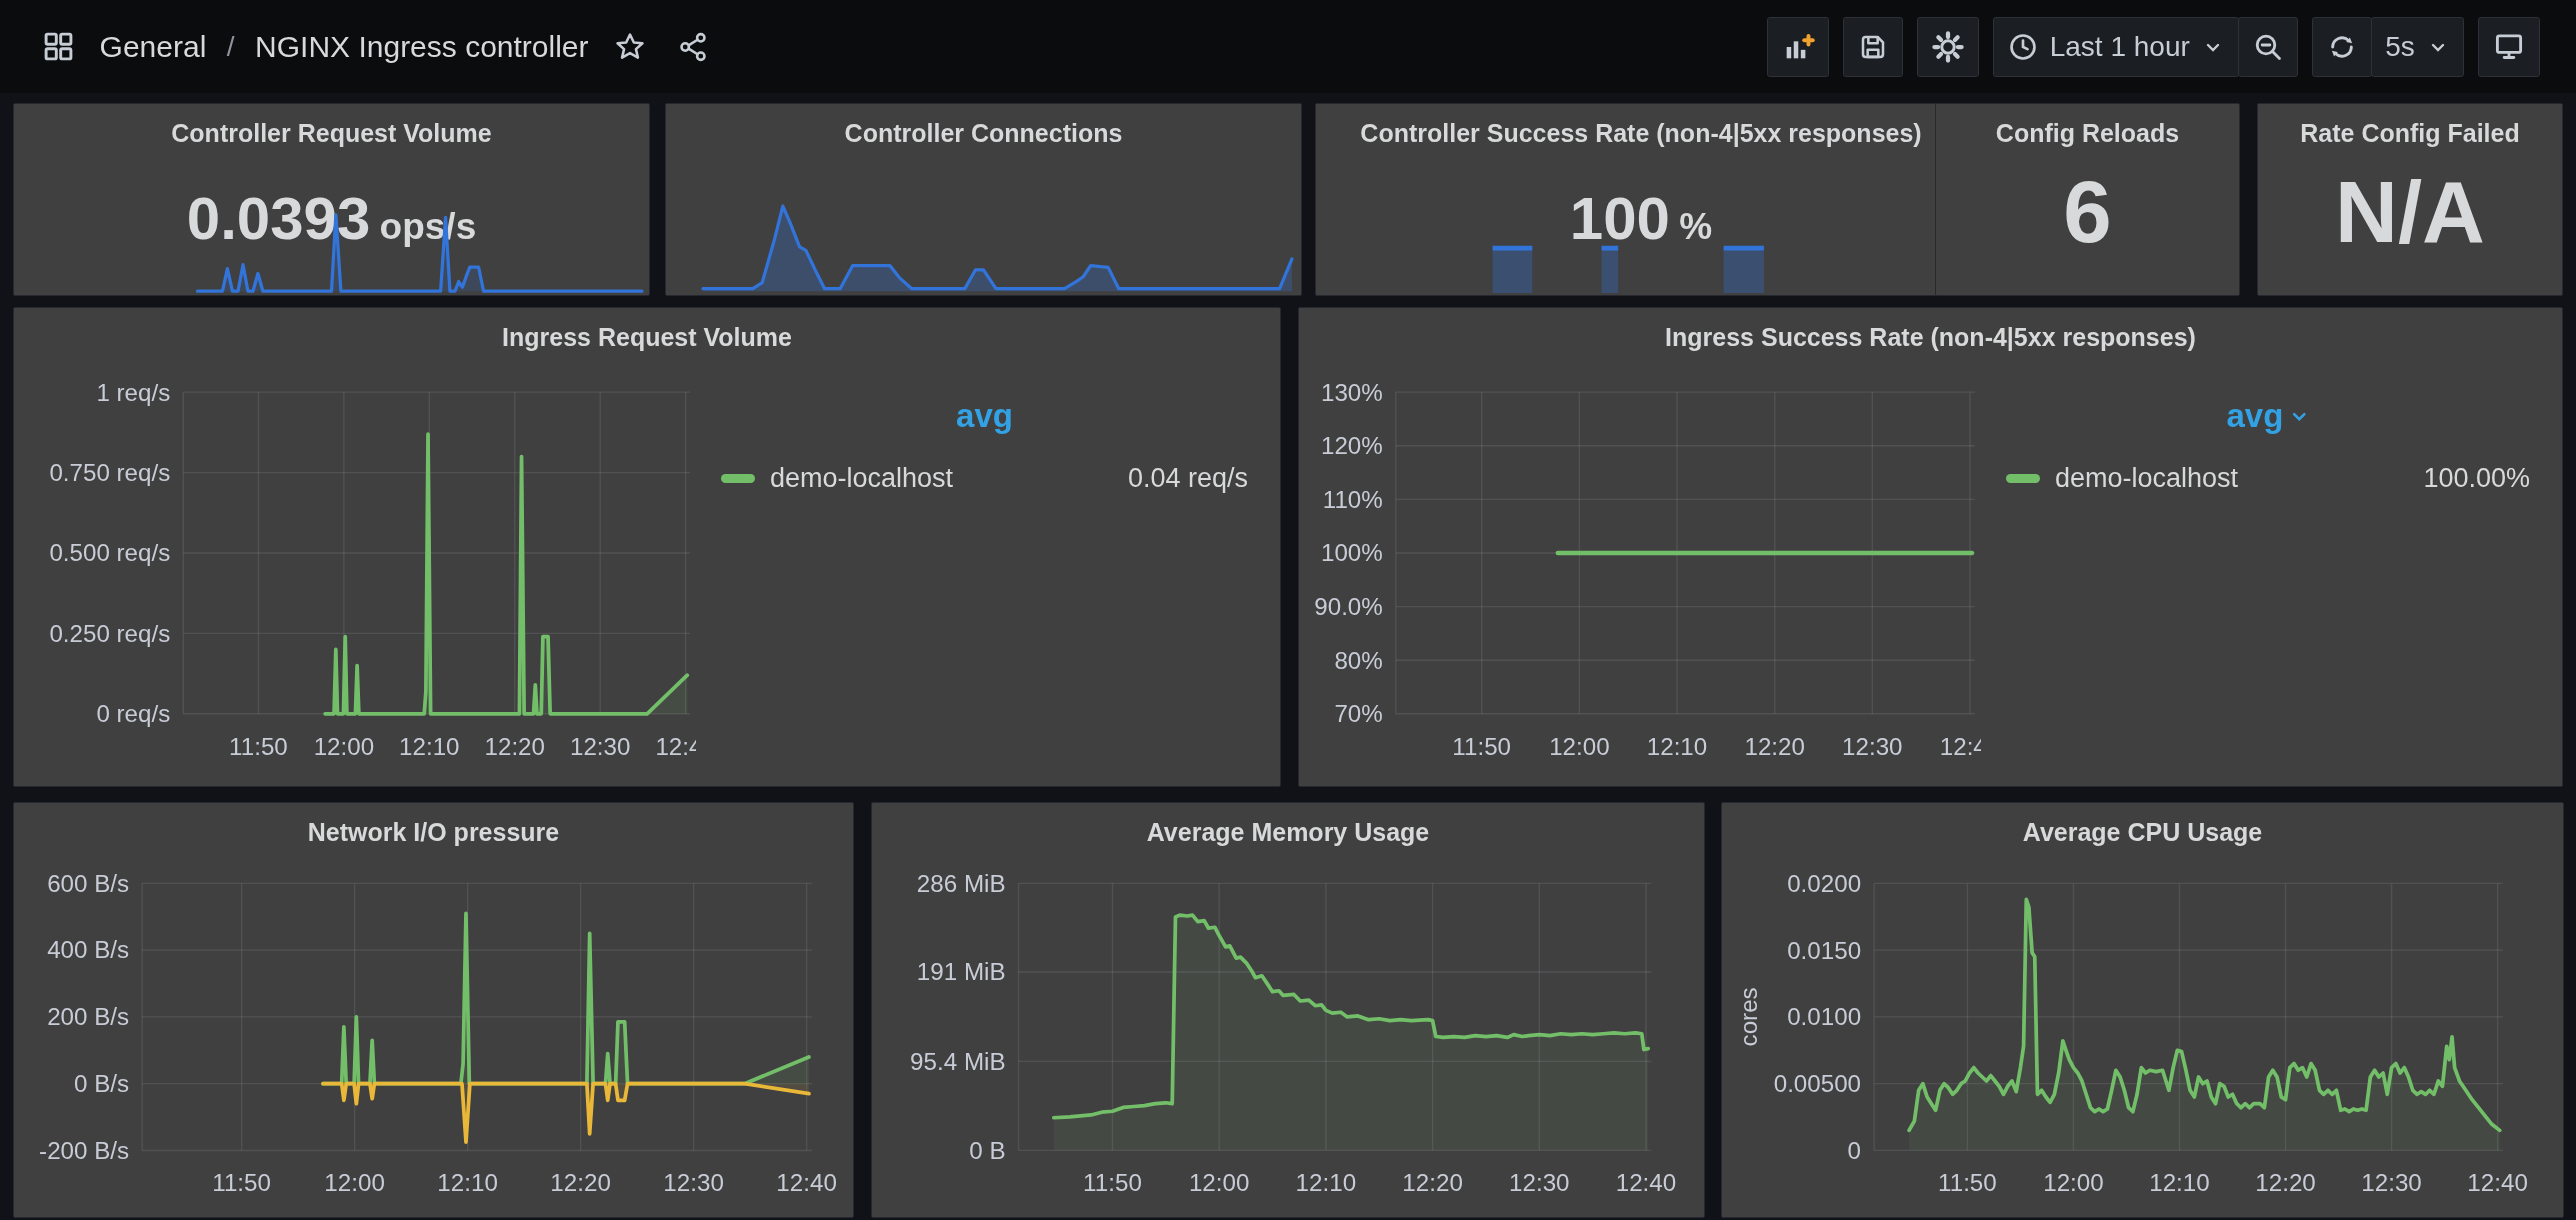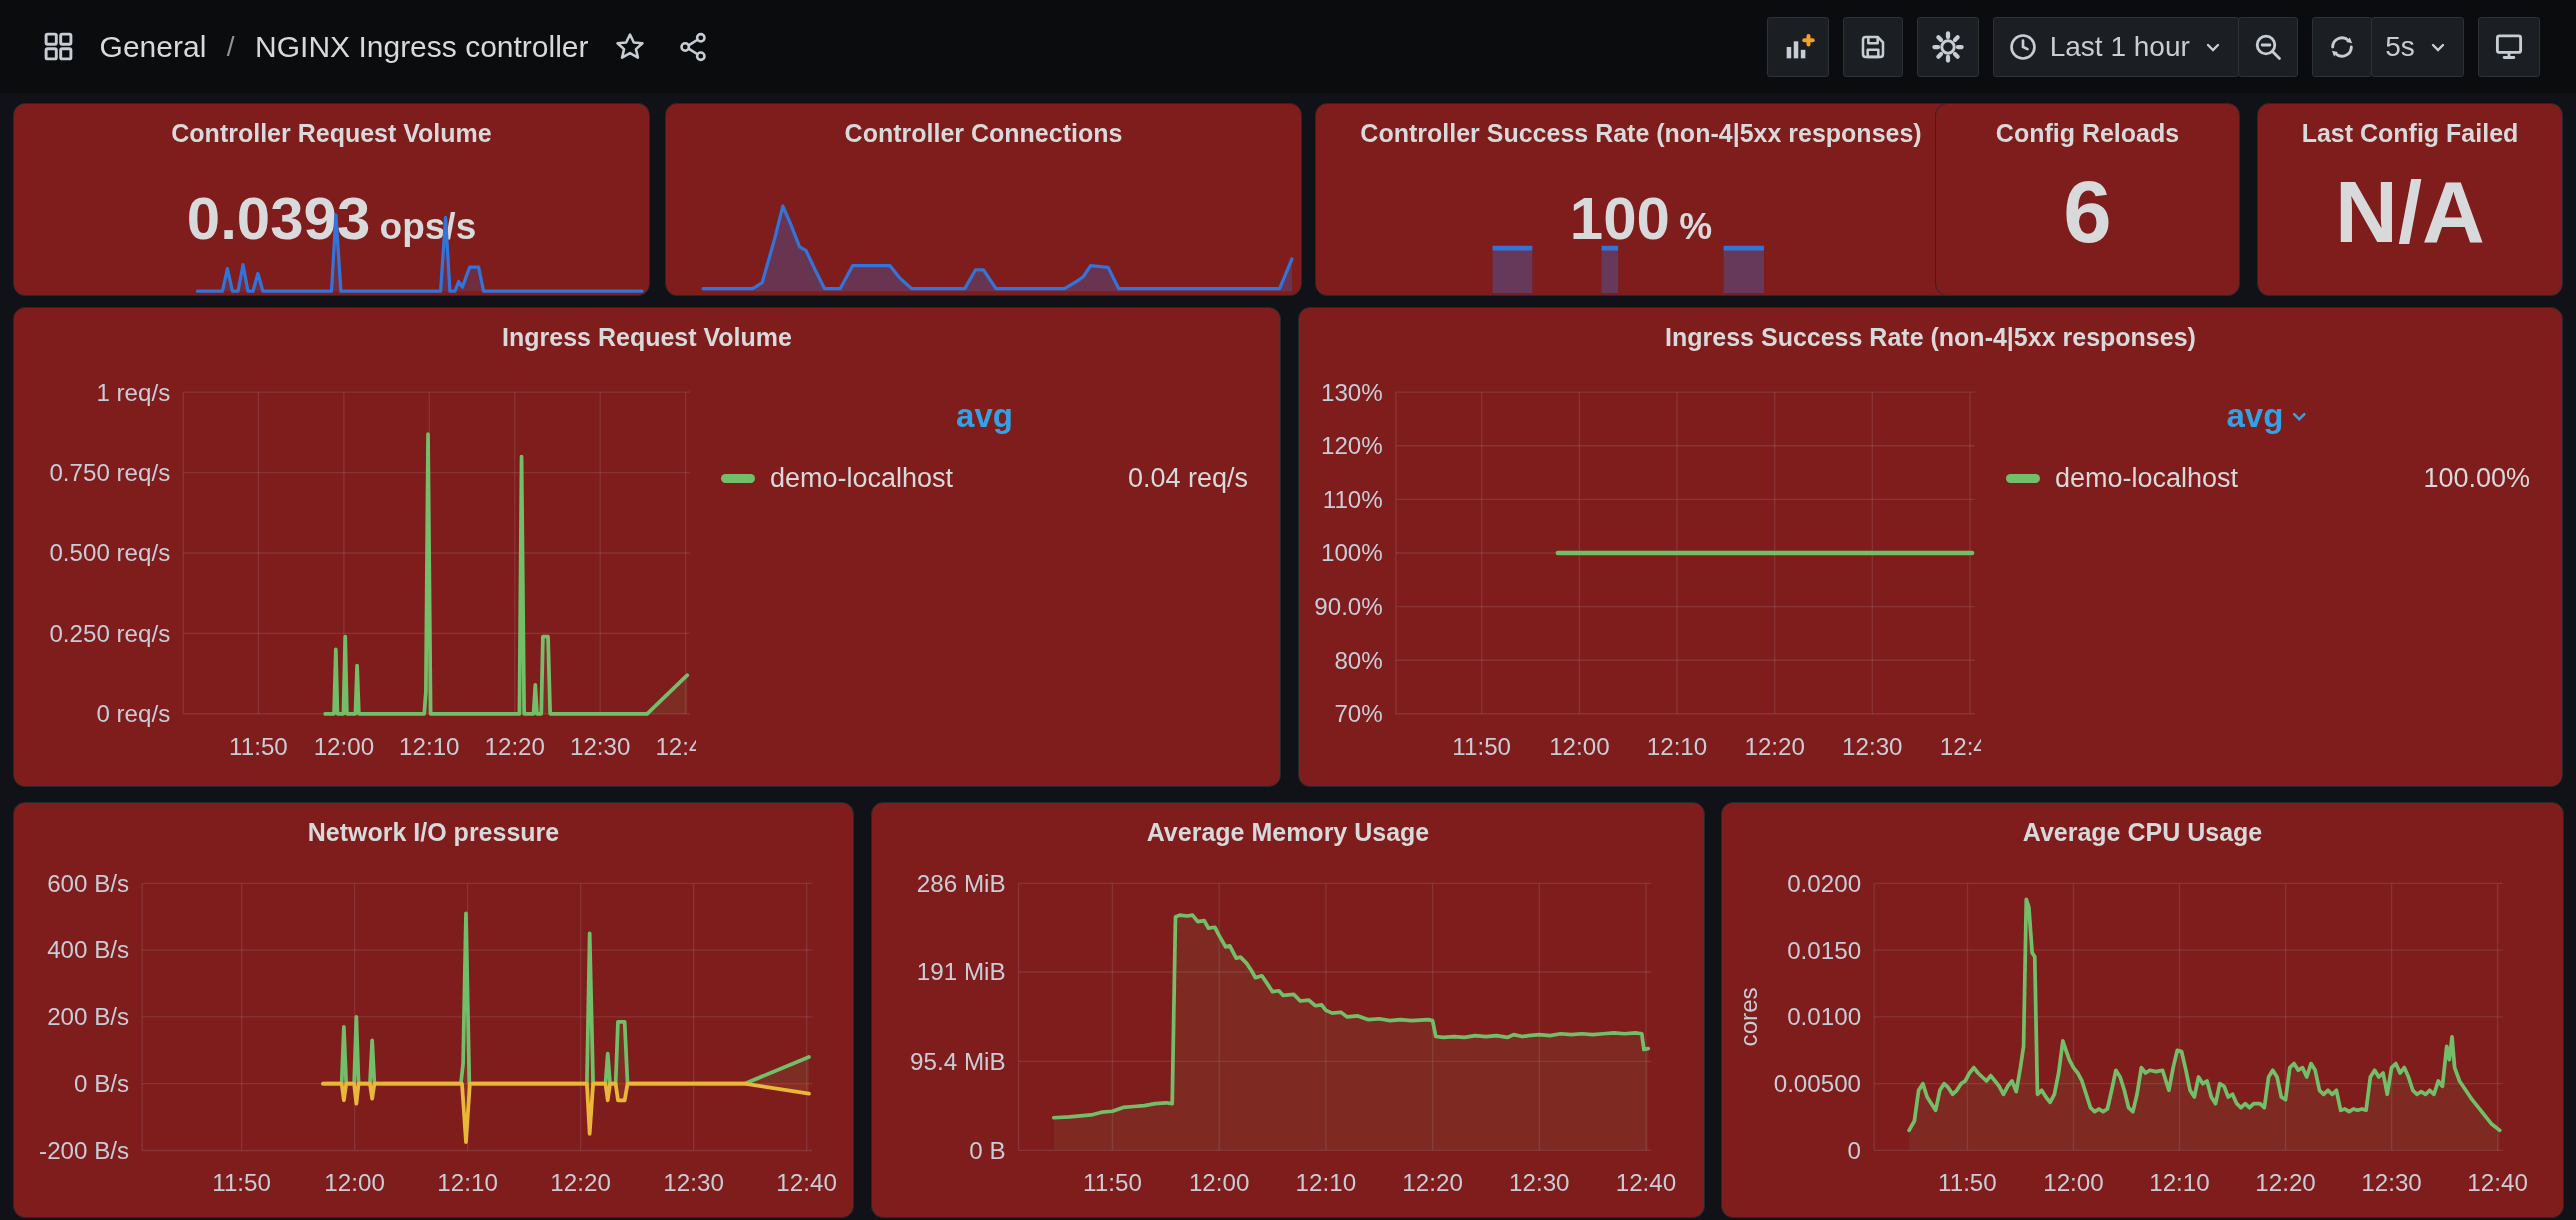--- a/index.html
+++ b/index.html
@@ -14,21 +14,21 @@
   .nicon{display:inline-flex;align-items:center;justify-content:center;width:45px;height:45px;cursor:pointer}
   .nav-right{display:flex;align-items:center;gap:14px}
   .tgroup{display:flex}
   .tbtn{display:flex;align-items:center;justify-content:center;gap:11.2px;height:60px;min-width:60px;
         background:#1b1e23;border:0.9px solid #2d3138;border-radius:2.8px;box-sizing:border-box;
         color:#c7cdd4;font-size:28px;cursor:pointer;padding:0 13px}
   .tgroup .tbtn + .tbtn{margin-left:-0.9px}
   .tbtn .lbl{white-space:nowrap}
   svg.ic{display:block}
   
-  .panel{position:absolute;background:#7f1d1d;border:0.9px solid #25282e;border-radius:12px;box-sizing:border-box;overflow:hidden}
+  .panel{position:absolute;background:#404040;border:0.9px solid #25282e;border-radius:2px;box-sizing:border-box;overflow:hidden}
   .ptitle{margin-top:15px;text-align:center;font-size:25px;font-weight:700;color:#d8d9da;cursor:pointer;white-space:nowrap}
   .statline{position:absolute;left:0;right:0;text-align:center;white-space:nowrap}
   .stat-big{font-size:60px;font-weight:700;color:#d8d9da}
   .stat-unit{font-size:37px;font-weight:700;color:#d8d9da;margin-left:9.3px}
   .stat-huge{font-size:87px;font-weight:700;color:#d8d9da}
   .spark{position:absolute;left:3.7px;right:3.7px;bottom:1.9px}
   .chart{position:absolute}
   
   .p-crv{left:13px;top:103px;width:637px;height:193px}
   .p-cc {left:665px;top:103px;width:637px;height:193px}
@@ -220,21 +220,21 @@
 </div>
 
 <div class="panel p-cr">
   <div class="ptitle">Config Reloads</div>
   <div class="statline">
     <span class="stat-huge">6</span>
   </div>
 </div>
 
 <div class="panel p-lcf">
-  <div class="ptitle">Last Config Failed</div>
+  <div class="ptitle">Rate Config Failed</div>
   <div class="statline">
     <span class="stat-huge">N/A</span>
   </div>
 </div>
 
 <div class="panel p-irv">
   <div class="ptitle">Ingress Request Volume</div>
   <div class="chart"><svg xmlns="http://www.w3.org/2000/svg" width="675" height="409" viewBox="0 0 725 440">
         <line x1="174" x2="719" y1="26" y2="26" stroke="rgba(204,204,220,0.13)" stroke-width="1.5"></line>
         <text x="160" y="35" fill="#c8ccd6" font-size="26" text-anchor="end">1 req/s</text>

